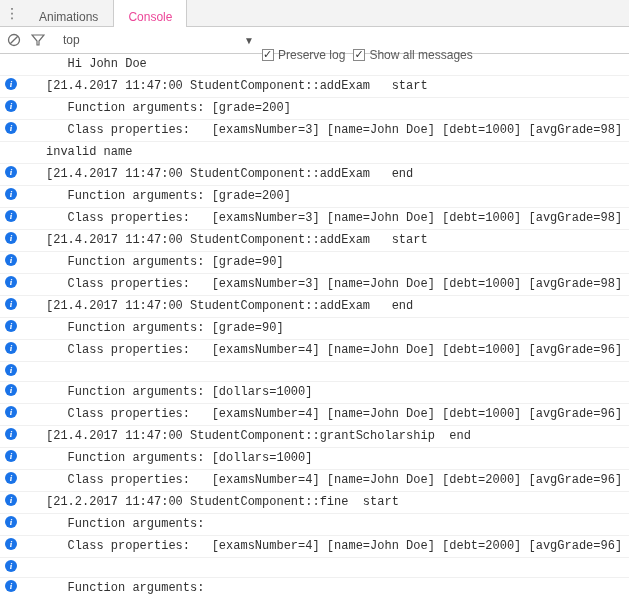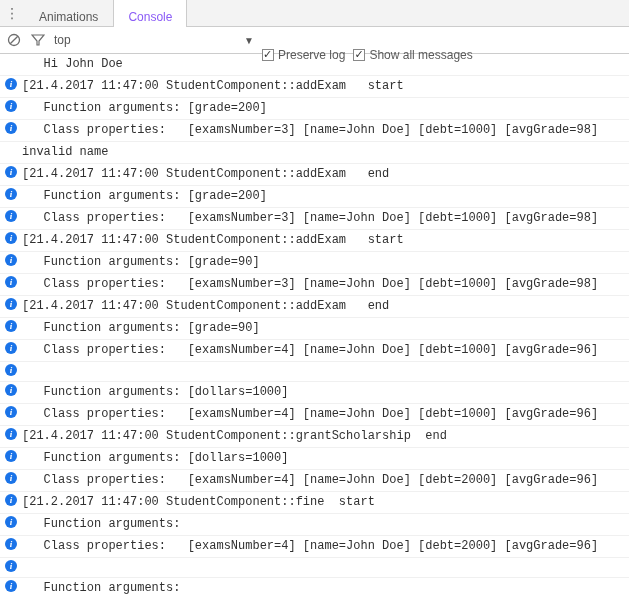--- a/index.html
+++ b/index.html
@@ -34,21 +34,21 @@
       line-height: 27px;
       color: #5a5a5a;
       cursor: pointer;
       border-right: 1px solid transparent;
       border-left: 1px solid transparent;
     }
     .tab.active {
       background: #fff;
       border-left: 1px solid #ccc;
       border-right: 1px solid #ccc;
-      color: #8b5cf6;
+      color: #ec4899;
       position: relative;
     }
     .tab.active::after {
       content: "";
       position: absolute;
       bottom: -1px;
       left: 0;
       right: 0;
       height: 1px;
       background: #fff;
@@ -71,21 +71,21 @@
       cursor: pointer;
     }
     .context-select {
       flex: 0 0 auto;
       display: flex;
       align-items: center;
       gap: 4px;
       min-width: 200px;
       cursor: pointer;
     }
-    .context-label { color: #555; }
+    .context-label { color: #555; margin-left: 9px; }
     .caret-down {
       margin-left: auto;
       color: #555;
       font-size: 10px;
     }
     .checkbox-wrap {
       display: flex;
       align-items: center;
       gap: 4px;
       cursor: pointer;
@@ -111,20 +111,21 @@
       overflow-y: auto;
       font-family: Consolas, "Courier New", monospace;
       font-size: 12px;
     }
     .log-line {
       display: flex;
       align-items: flex-start;
       min-height: 20px;
       padding: 1px 0 1px 0;
       border-bottom: 1px solid #f0f0f0;
+      gap: 24px;
     }
     .log-icon-cell {
       width: 22px;
       display: flex;
       align-items: center;
       justify-content: center;
       flex-shrink: 0;
       padding-top: 1px;
     }
     .info-icon {

